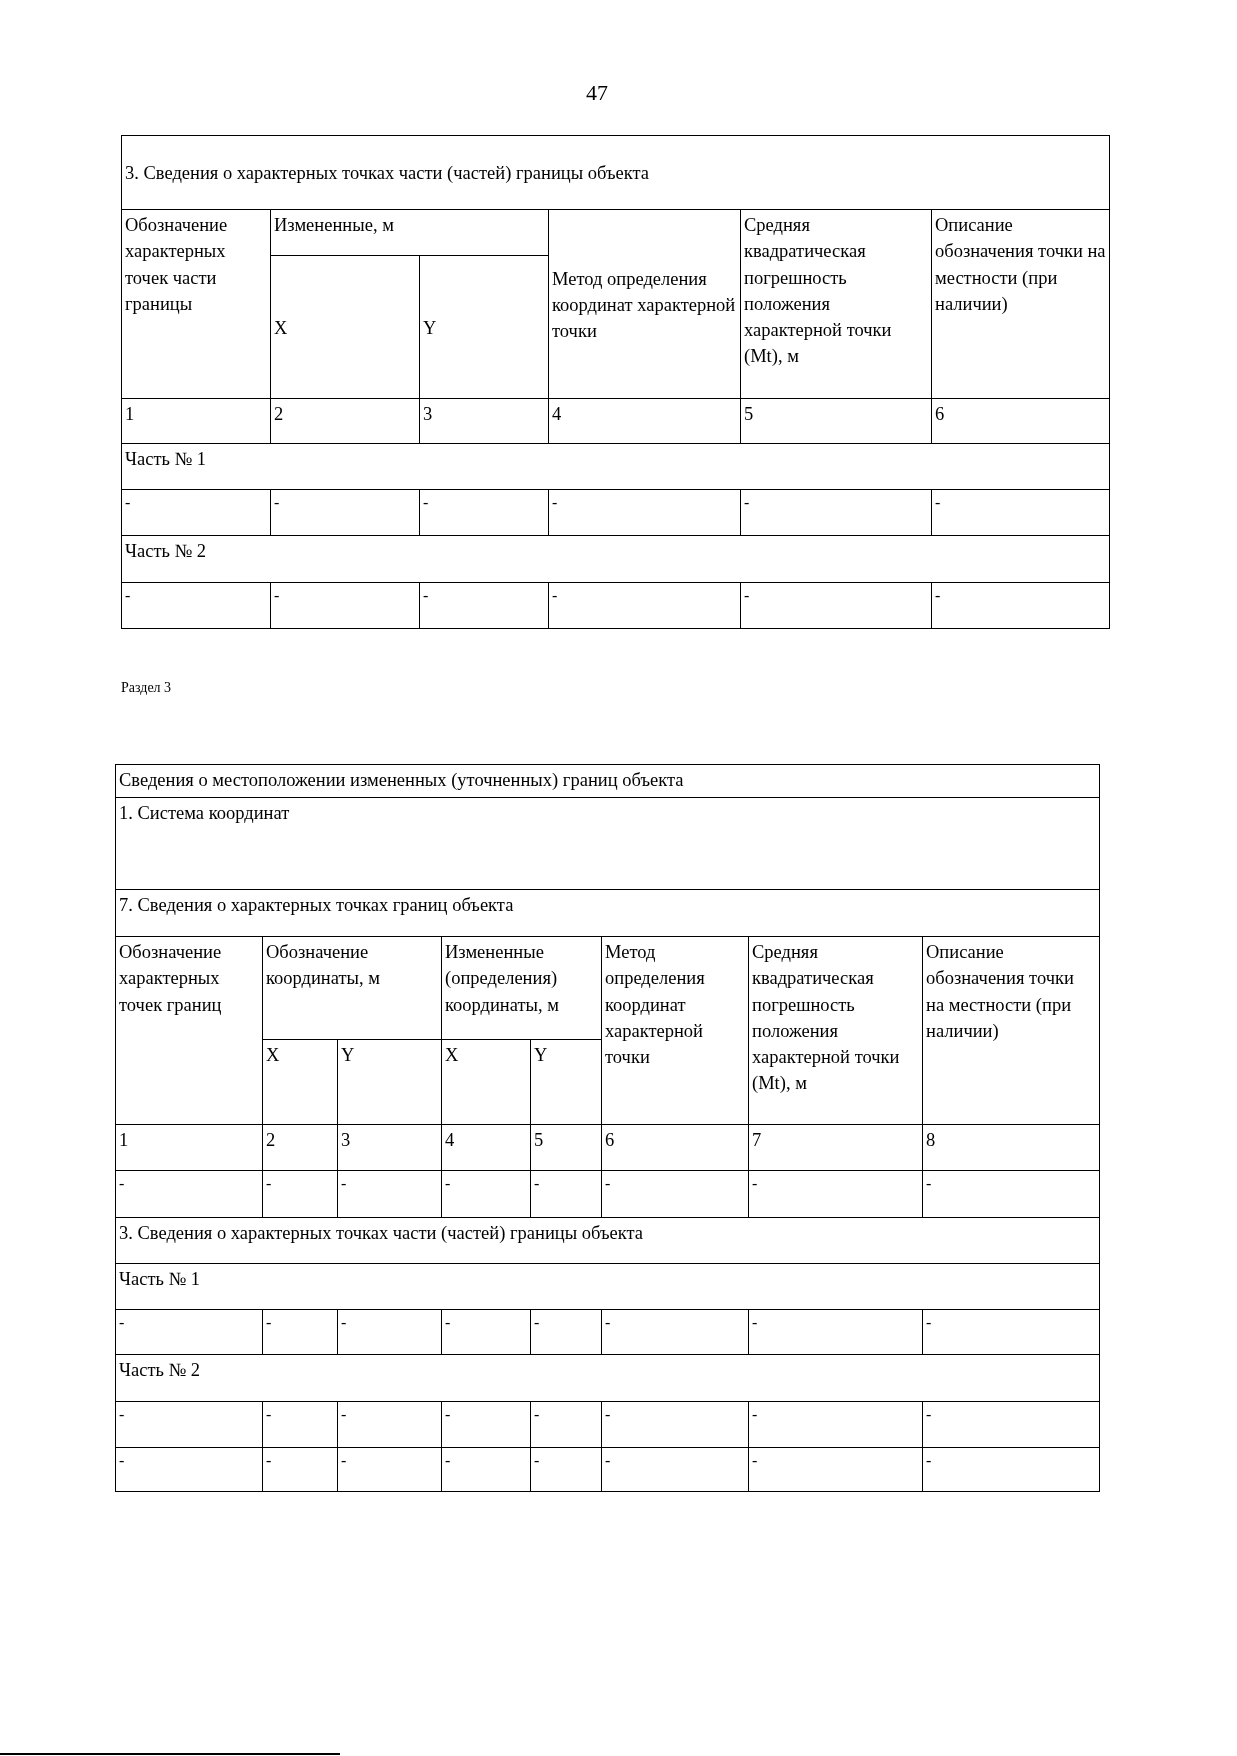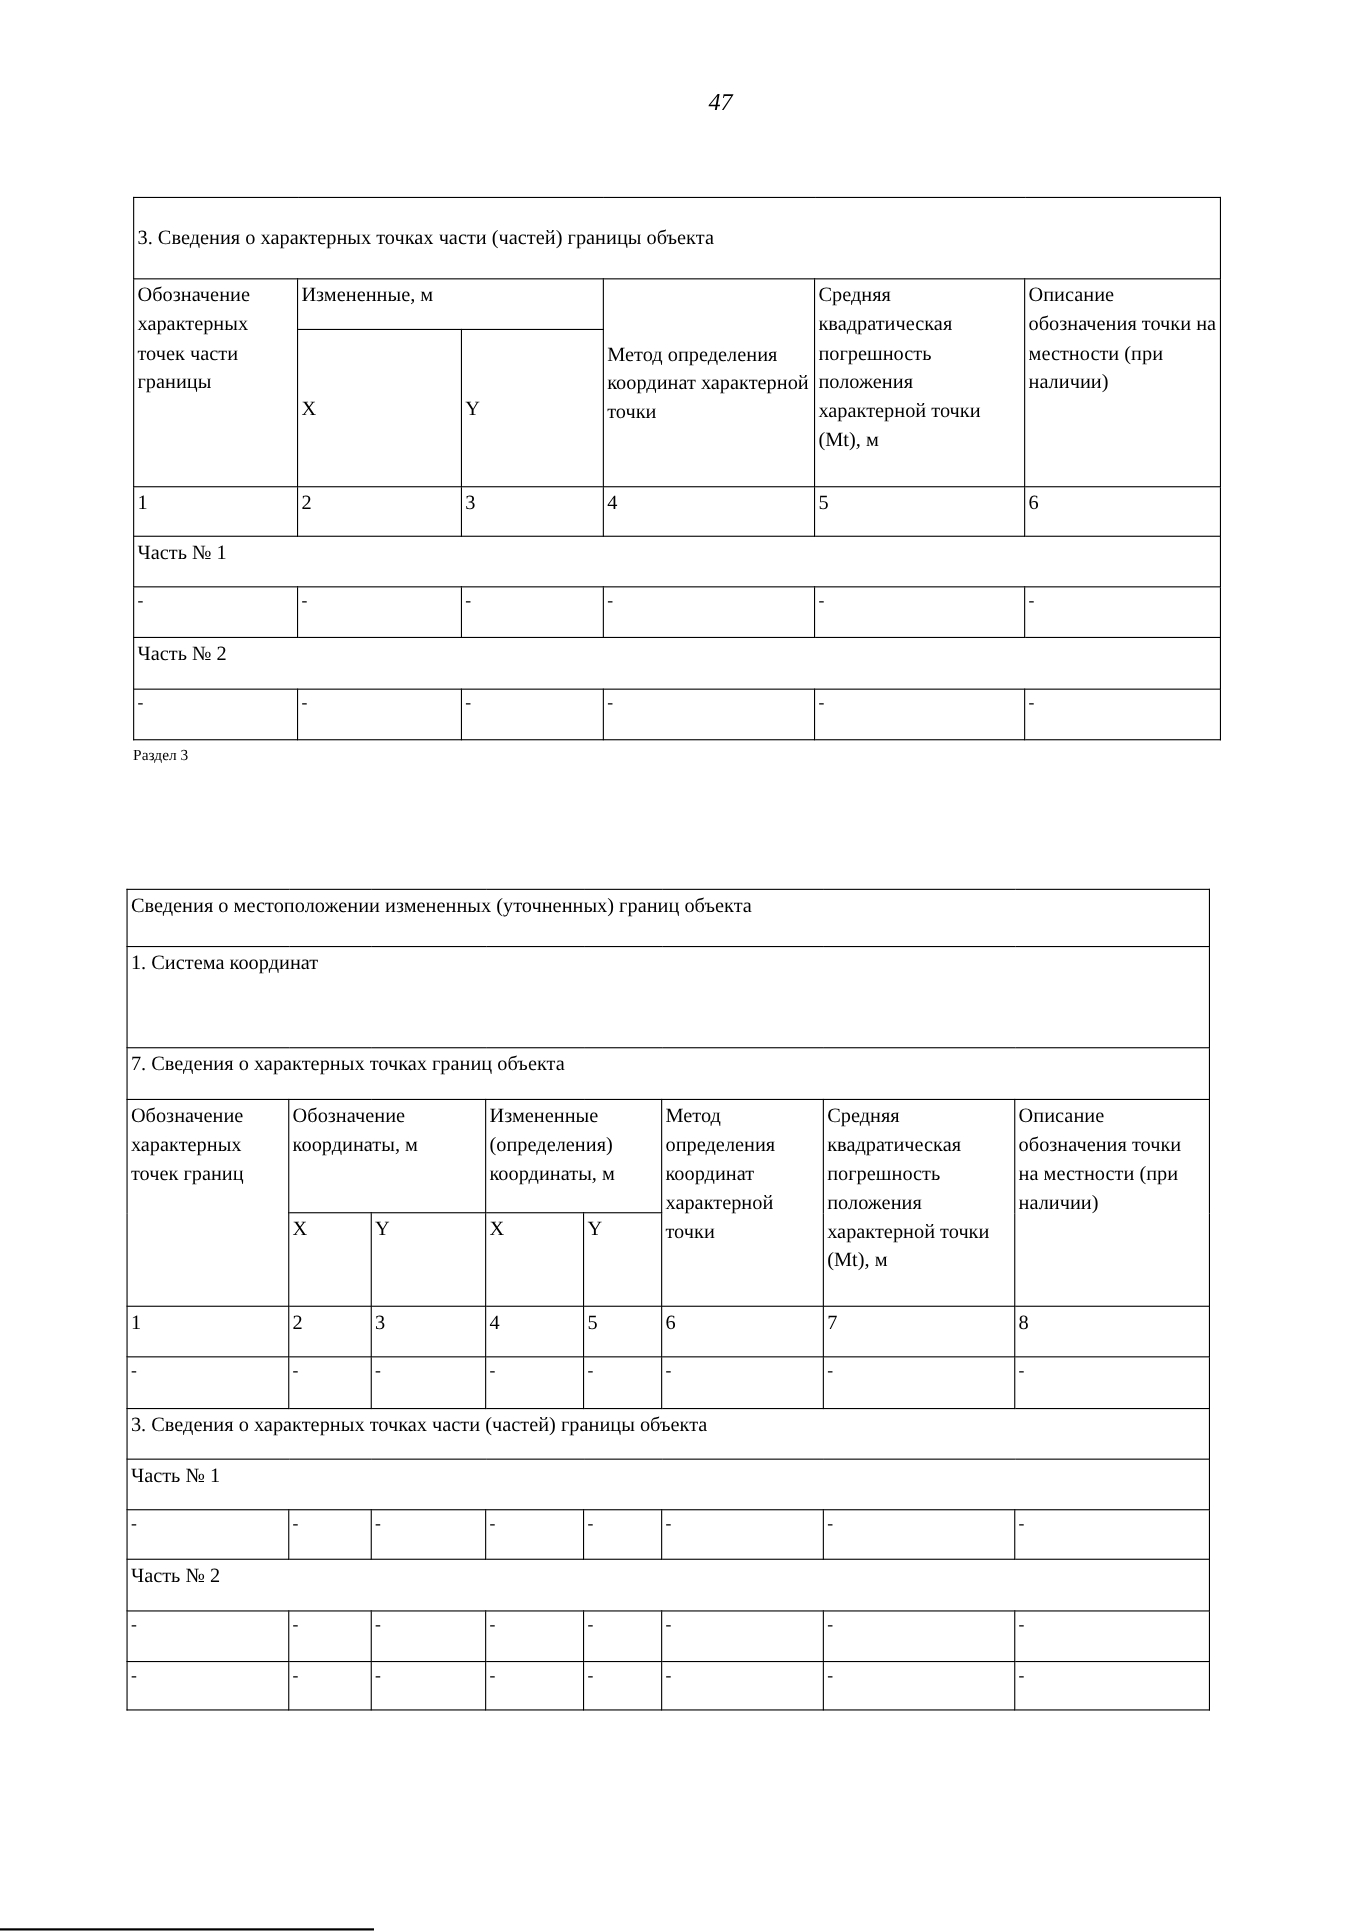--- a/index.html
+++ b/index.html
@@ -2,30 +2,29 @@
 <html><head>
 <meta charset="utf-8">
 <style>
   html, body { margin: 0; padding: 0; background: #ffffff; }
   body {
     width: 1237px; height: 1756px; position: relative; overflow: hidden;
     font-family: "Liberation Serif", "DejaVu Serif", serif;
     color: #000000;
   }
   .page-number {
-    position: absolute; left: 622px; top: 80px; width: 44px; text-align: right;
+    position: absolute; left: 586px; top: 80px; width: 44px; text-align: left;
     font-size: 22px;
-    font-style: italic;
   }
   .section-label {
     position: absolute; left: 121px; top: 680px; font-size: 14px;
   }
   table.form {
     position: absolute; border-collapse: collapse; table-layout: fixed;
-    font-size: 18.5px; line-height: 1.42; margin-top: 44px;
+    font-size: 18.5px; line-height: 1.42;
   }
   table.form td {
     border: 1.5px solid #000000; vertical-align: top; padding: 2px 3px 0 3px;
     overflow: hidden; box-sizing: border-box;
   }
   .dash { font-size: 16px; }
   .footer-rule {
     position: absolute; left: 0; top: 1753px; width: 340px; height: 2px; background: #000000;
   }
 </style>
@@ -98,21 +97,21 @@
     <col style="width:147px">
       <col style="width:75px">
       <col style="width:104px">
     <col style="width:89px">
       <col style="width:71px">
       <col style="width:147px">
     <col style="width:174px">
       <col style="width:177px">
   </colgroup>
   <tbody>
-      <tr style="height:52px">
+      <tr style="height:33px">
     <td colspan="8">Сведения о местоположении измененных (уточненных) границ объекта</td>
   </tr>
   <tr style="height:92px">
     <td colspan="8">
       <span>1. Система координат</span>
       <span></span>
     </td>
   </tr>
   <tr style="height:47px">
     <td colspan="8">7. Сведения о характерных точках границ объекта</td>

